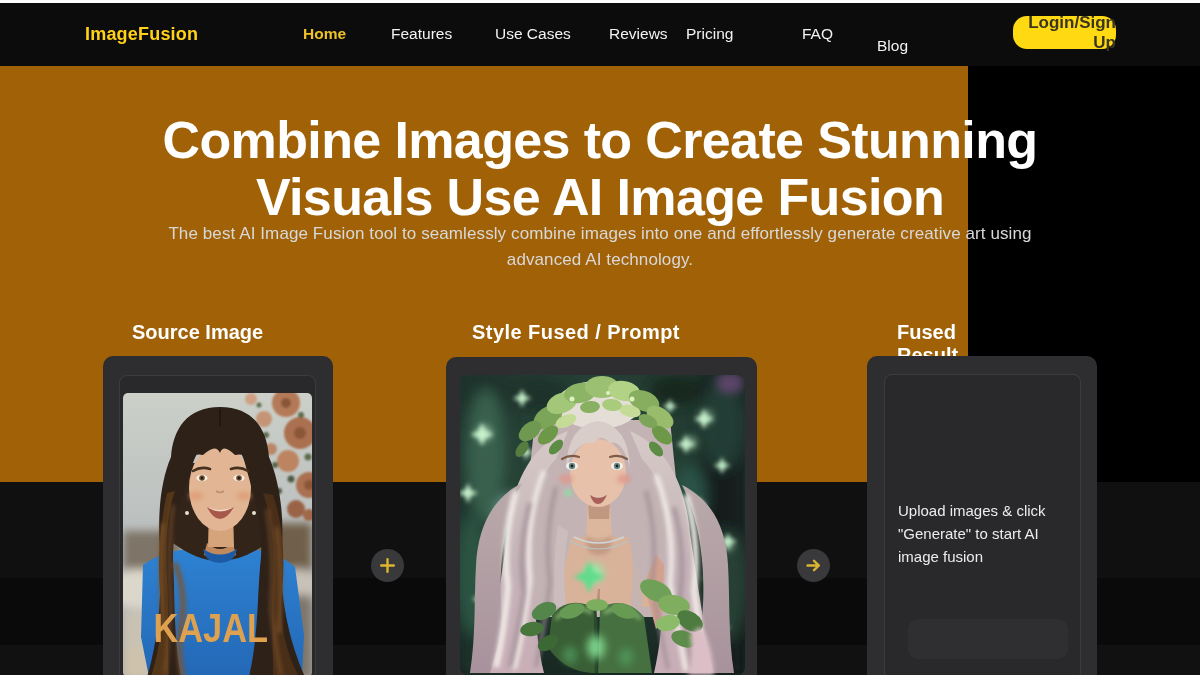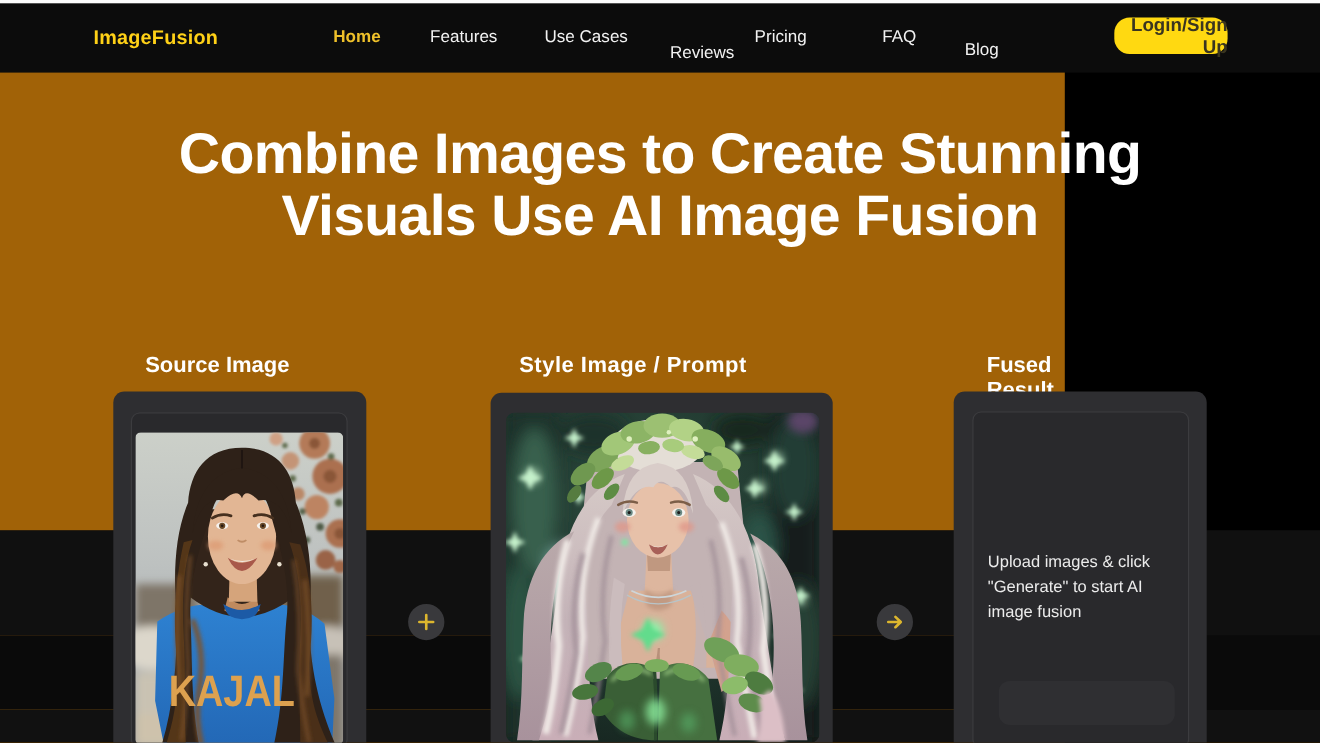--- a/index.html
+++ b/index.html
@@ -46,35 +46,36 @@
 </style>
 </head>
 <body>
 <div id="page">
   <div id="topline"></div>
   <div id="nav">
     <div id="logo">ImageFusion</div>
     <div class="nl on" style="left:303px;">Home</div>
     <div class="nl" style="left:391px;">Features</div>
     <div class="nl" style="left:495px;">Use Cases</div>
-    <div class="nl" style="left:609px;margin-top:15px;">Reviews</div>
+    <div class="nl" style="left:609px;">Reviews</div>
     <div class="nl" style="left:686px;">Pricing</div>
     <div class="nl" style="left:802px;">FAQ</div>
     <div class="nl" style="left:877px;margin-top:12px;">Blog</div>
     <div id="btn-login">Login/Sign Up</div>
   </div>
 
   <div id="h1">Combine Images to Create Stunning<br>Visuals Use AI Image Fusion</div>
+  <div id="sub">The best AI Image Fusion tool to seamlessly combine images into one and effortlessly generate creative art using<br>advanced AI technology.</div>
 
   <div id="band1"></div>
     <div id="band2"></div>
     <div id="band3"></div>
 
   <div class="ctitle" style="left:104px;">Source Image</div>
-  <div class="ctitle" style="left:444px; letter-spacing:0.45px;">Style Image / Prompt</div>
+  <div class="ctitle" style="left:444px; letter-spacing:0.45px;">Style Fused / Prompt</div>
   <div class="ctitle" style="left:869px;">Fused Result</div>
 
   <div class="panel" id="p1">
     <div class="inbox" id="in1">
       <div id="ph1">
         <svg width="189" height="284" viewBox="0 0 189 284">
           <defs>
             <filter id="b1" x="-50%" y="-50%" width="200%" height="200%">
                 <feGaussianBlur stdDeviation="1.3"></feGaussianBlur>
               </filter>

